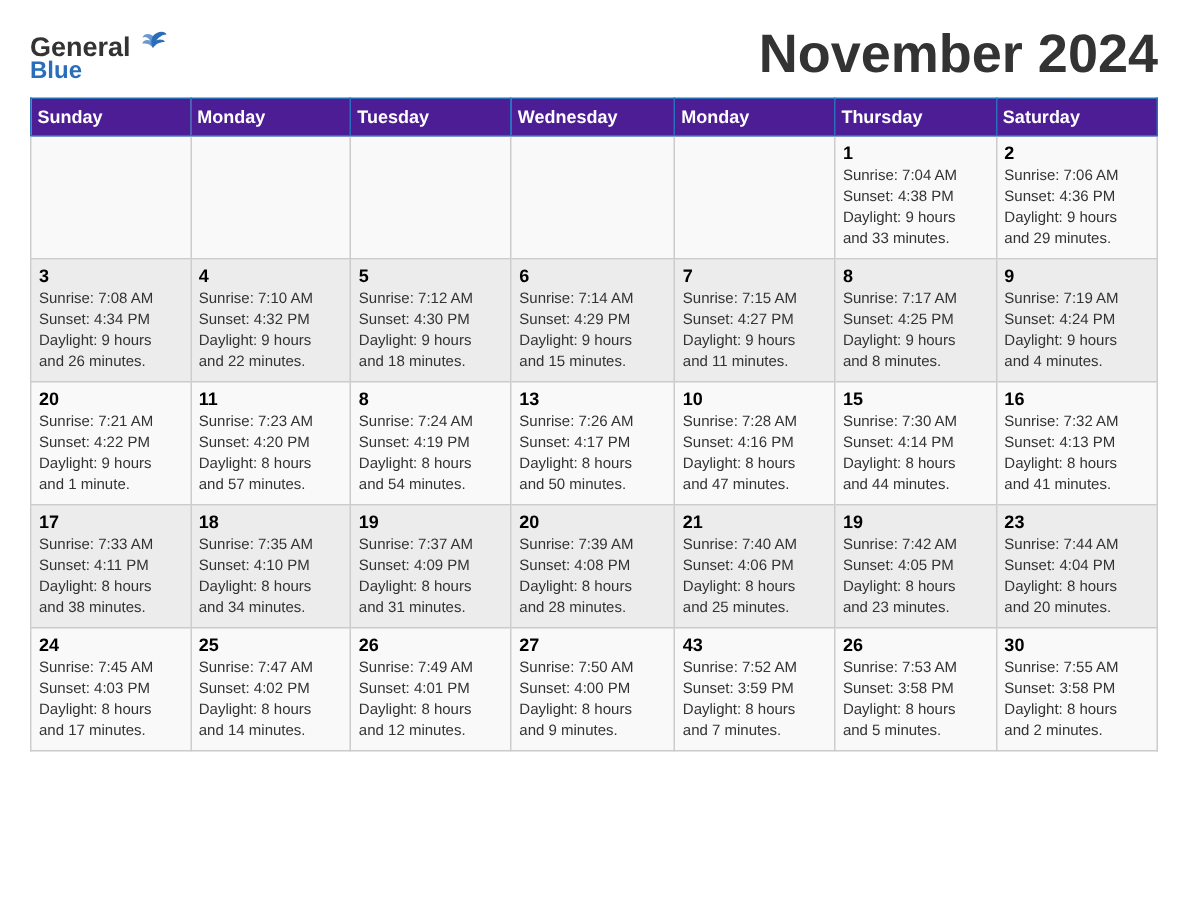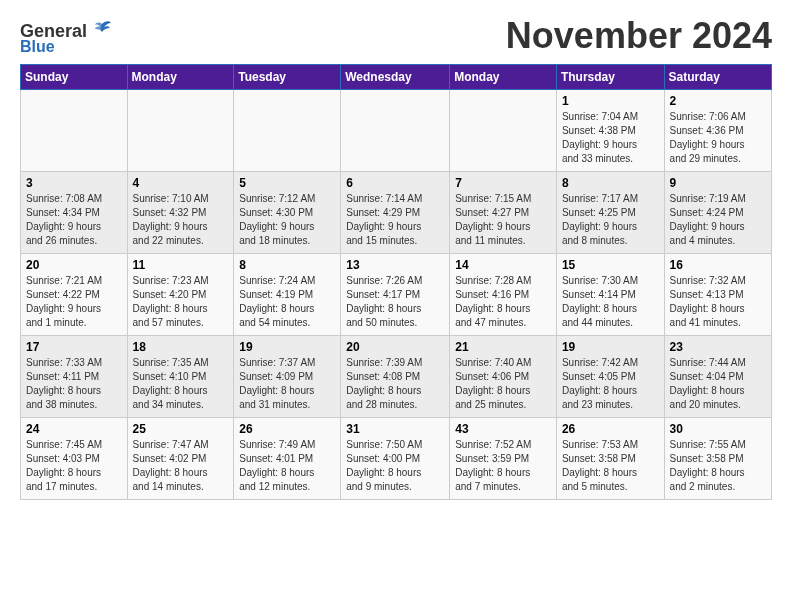--- a/index.html
+++ b/index.html
@@ -175,21 +175,21 @@
         </td>
         <td>
           <span class="day-number">8</span>
           <div class="day-info">Sunrise: 7:24 AM<br>Sunset: 4:19 PM<br>Daylight: 8 hours<br>and 54 minutes.</div>
         </td>
         <td>
           <span class="day-number">13</span>
           <div class="day-info">Sunrise: 7:26 AM<br>Sunset: 4:17 PM<br>Daylight: 8 hours<br>and 50 minutes.</div>
         </td>
         <td>
-          <span class="day-number">14</span>
+          <span class="day-number">10</span>
           <div class="day-info">Sunrise: 7:28 AM<br>Sunset: 4:16 PM<br>Daylight: 8 hours<br>and 47 minutes.</div>
         </td>
         <td>
           <span class="day-number">15</span>
           <div class="day-info">Sunrise: 7:30 AM<br>Sunset: 4:14 PM<br>Daylight: 8 hours<br>and 44 minutes.</div>
         </td>
         <td>
           <span class="day-number">16</span>
           <div class="day-info">Sunrise: 7:32 AM<br>Sunset: 4:13 PM<br>Daylight: 8 hours<br>and 41 minutes.</div>
         </td>
@@ -231,21 +231,21 @@
         </td>
         <td>
           <span class="day-number">25</span>
           <div class="day-info">Sunrise: 7:47 AM<br>Sunset: 4:02 PM<br>Daylight: 8 hours<br>and 14 minutes.</div>
         </td>
         <td>
           <span class="day-number">26</span>
           <div class="day-info">Sunrise: 7:49 AM<br>Sunset: 4:01 PM<br>Daylight: 8 hours<br>and 12 minutes.</div>
         </td>
         <td>
-          <span class="day-number">31</span>
+          <span class="day-number">27</span>
           <div class="day-info">Sunrise: 7:50 AM<br>Sunset: 4:00 PM<br>Daylight: 8 hours<br>and 9 minutes.</div>
         </td>
         <td>
           <span class="day-number">43</span>
           <div class="day-info">Sunrise: 7:52 AM<br>Sunset: 3:59 PM<br>Daylight: 8 hours<br>and 7 minutes.</div>
         </td>
         <td>
           <span class="day-number">26</span>
           <div class="day-info">Sunrise: 7:53 AM<br>Sunset: 3:58 PM<br>Daylight: 8 hours<br>and 5 minutes.</div>
         </td>

